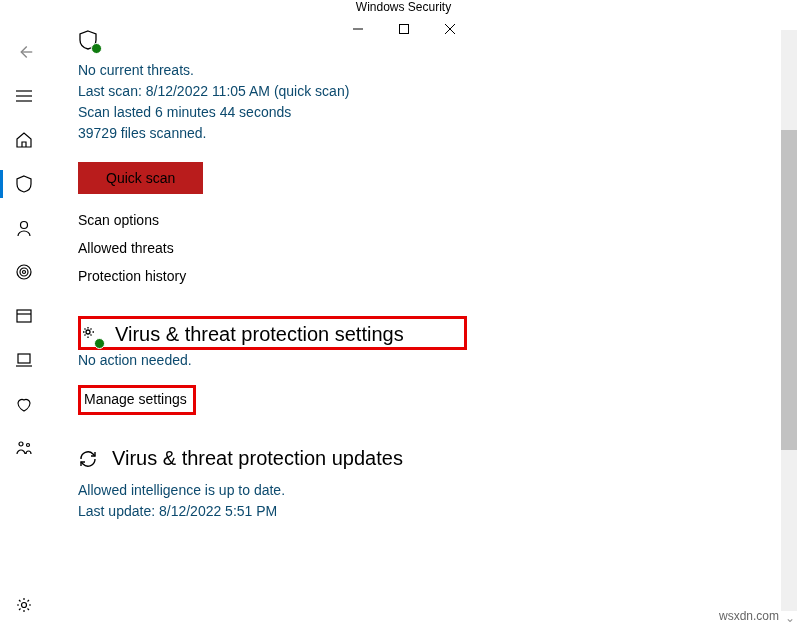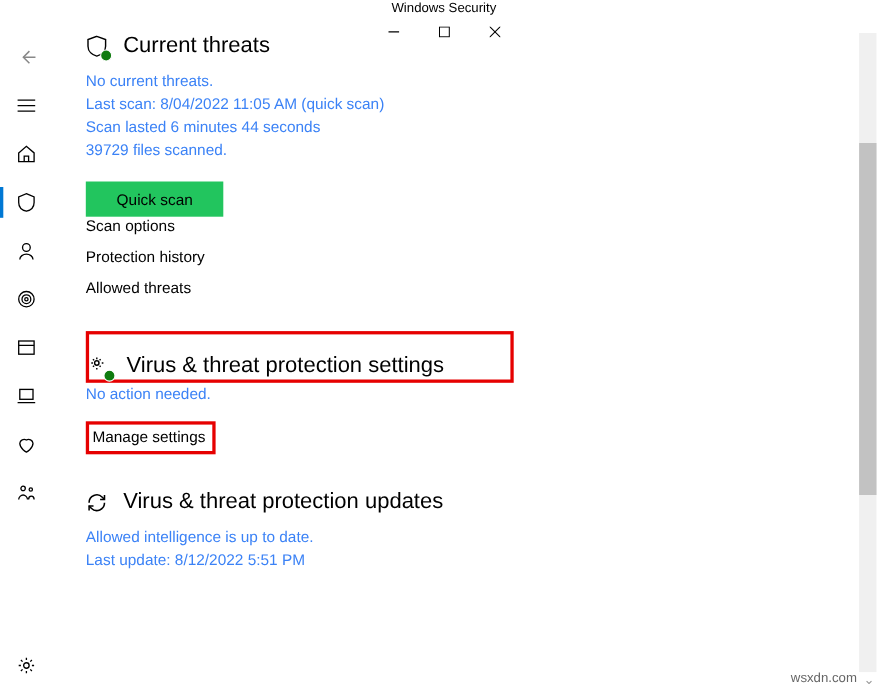--- a/index.html
+++ b/index.html
@@ -97,43 +97,44 @@
       right: -4px;
       bottom: -4px;
       width: 11px;
       height: 11px;
       border-radius: 50%;
       background: #0f7b0f;
       border: 1.5px solid #fff;
     }
     .body-text {
       font-size: 14px;
-      color: #3b82f6;
+      color: #0c4a6e;
       line-height: 1.5;
     }
     .btn {
       display: inline-block;
       min-width: 120px;
       padding: 8px 28px;
-      background: #22c55e;
+      background: #b91c1c;
       border: none;
       font-size: 14px;
       color: #000;
       text-align: center;
       margin-top: 18px;
+      margin-bottom: 18px;
     }
     .link {
       color: #000000;
       font-size: 14px;
       display: block;
       margin-bottom: 12px;
       cursor: pointer;
     }
     .highlight-red { border: 3px solid #e60000; display: inline-block; }
-    .highlight-header { padding: 17px 60px 1px 0; }
+    .highlight-header { padding: 4px 60px 1px 0; }
     .highlight-link { padding: 3px 6px 5px 3px; }
     .scrollbar-track {
       position: absolute;
       right: 0;
       top: 30px;
       bottom: 16px;
       width: 16px;
       background: #f0f0f0;
     }
     .scrollbar-thumb {
@@ -258,30 +259,29 @@
   <div class="content">
 
     <div class="section">
       <div class="section-header">
         <span class="section-icon">
           <svg viewBox="0 0 20 20" fill="none" stroke="#000" stroke-width="1.3">
               <path d="M10 1l8 3v6c0 5-4 8-8 9-4-1-8-4-8-9V4z"></path>
             </svg>
           <span class="badge"></span>
         </span>
-        <h2>Current threats</h2>
       </div>
       <div class="body-text">No current threats.</div>
-      <div class="body-text">Last scan: 8/04/2022 11:05 AM (quick scan)</div>
+      <div class="body-text">Last scan: 8/12/2022 11:05 AM (quick scan)</div>
       <div class="body-text">Scan lasted 6 minutes 44 seconds</div>
       <div class="body-text">39729 files scanned.</div>
       <button class="btn">Quick scan</button>
       <span class="link">Scan options</span>
+      <span class="link">Allowed threats</span>
       <span class="link">Protection history</span>
-      <span class="link">Allowed threats</span>
     </div>
 
     <div class="section">
       <div class="highlight-red highlight-header">
         <div class="section-header" style="margin-bottom:0;">
           <span class="section-icon">
             <svg viewBox="0 0 20 20" fill="none" stroke="#000" stroke-width="1.3">
                 <circle cx="7" cy="7" r="2"></circle>
                 <path d="M7 2v1.5M7 11.5V13M2 7h1.5M11.5 7H13M3.5 3.5l1 1M10.5 10.5l-1-1M10.5 3.5l-1 1M4.5 9.5l-1 1"></path>
               </svg>

